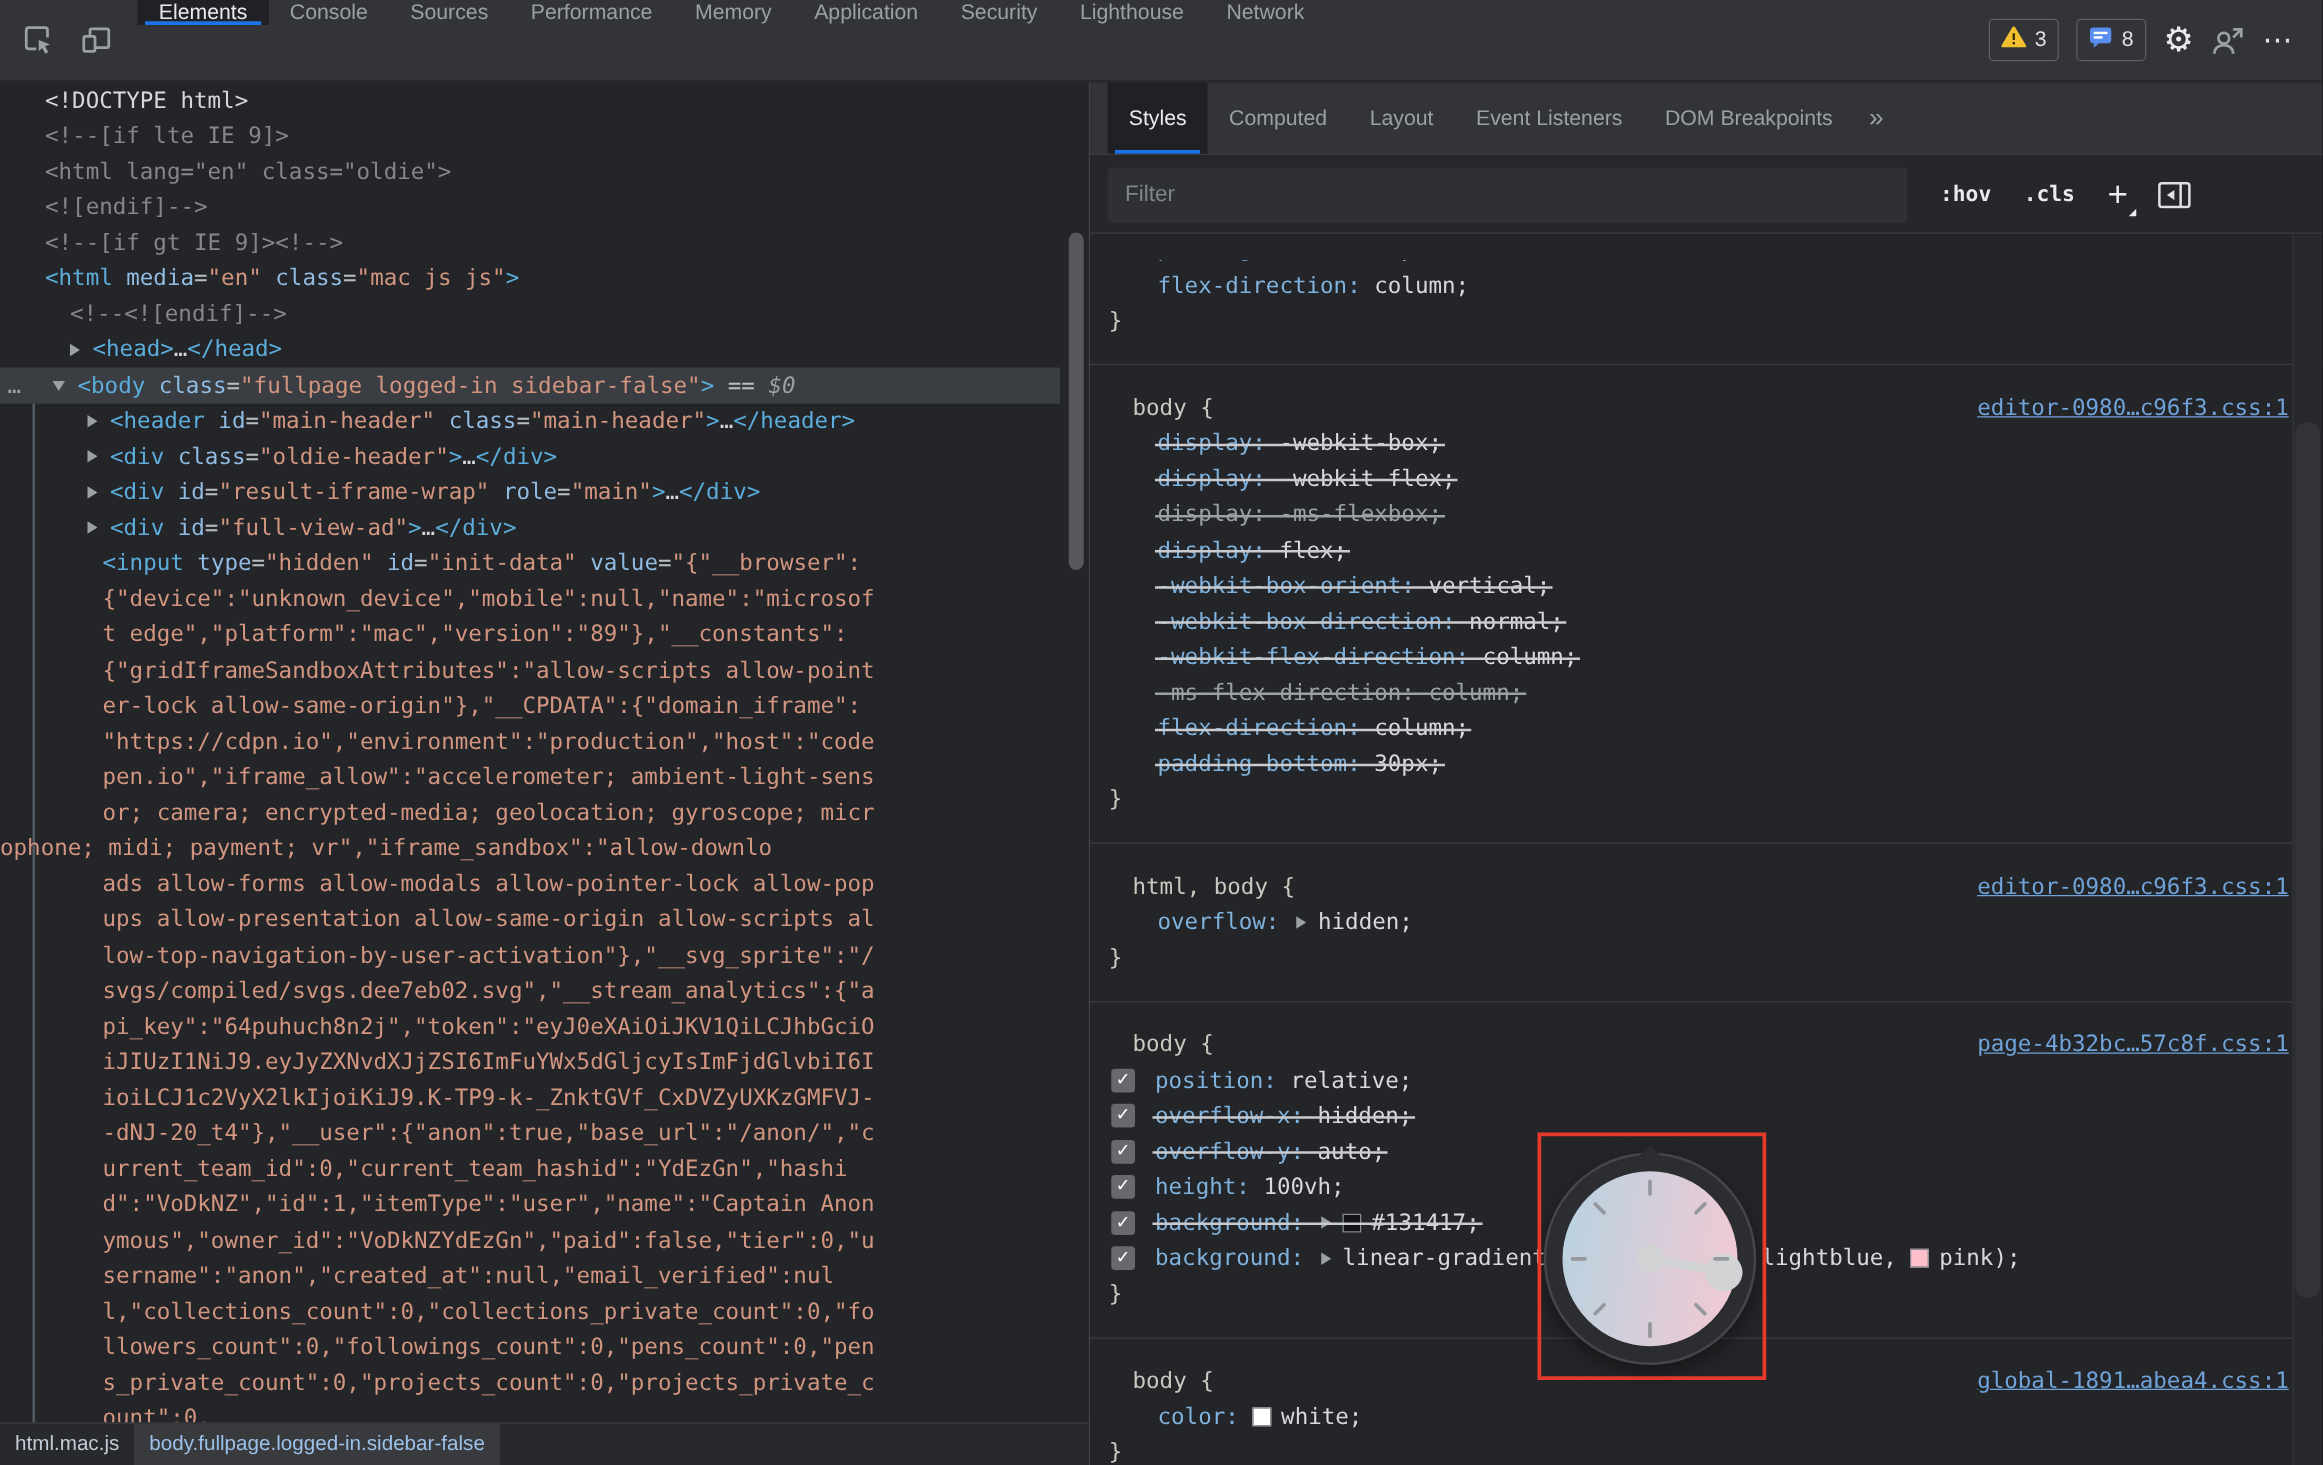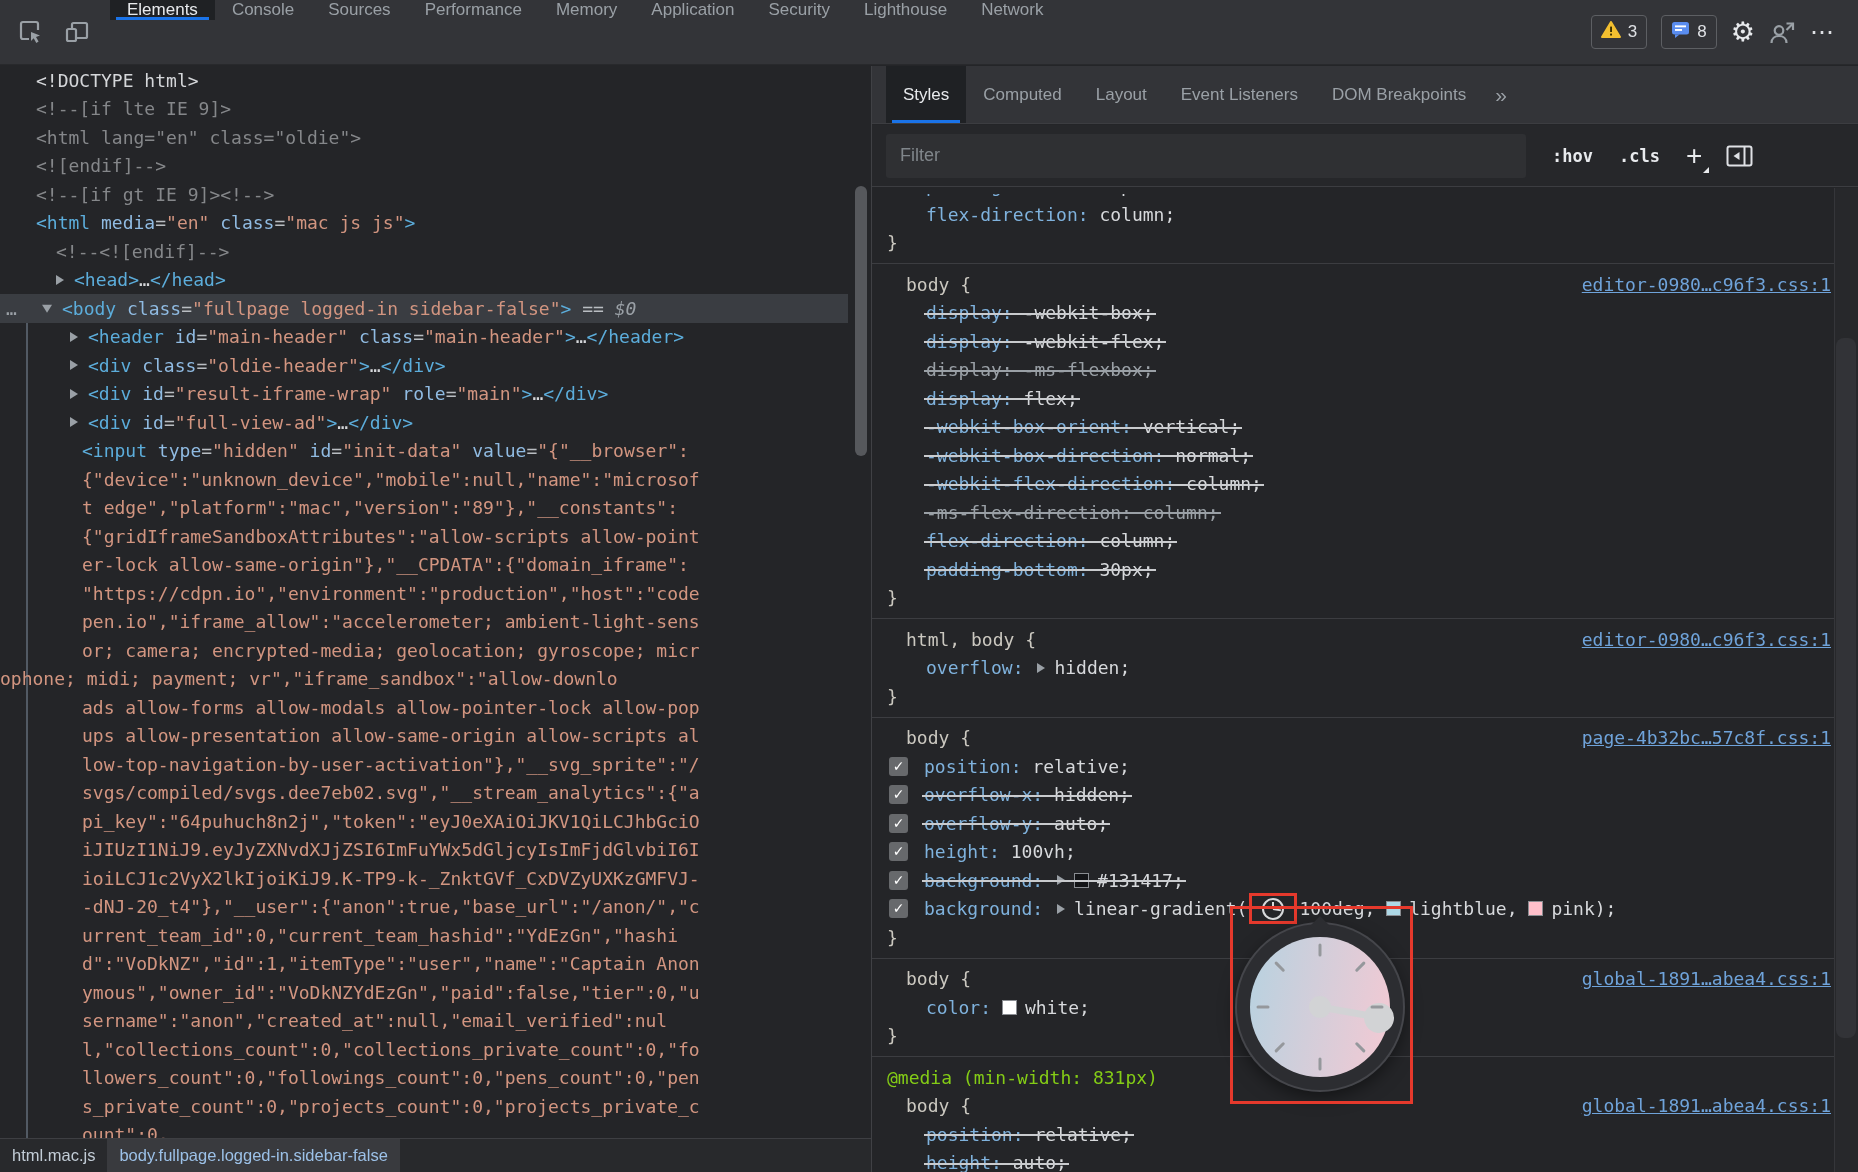--- a/index.html
+++ b/index.html
@@ -76,21 +76,21 @@
   .filter-input::placeholder{ color:#80868b; }
   .ftoggle{ font-family:"DejaVu Sans Mono", monospace; font-size:17px; font-weight:bold;
     color:#e8eaed; margin-left:26px; cursor:pointer; }
   .fplus{ position:relative; font-size:28px; font-weight:300; color:#e8eaed; margin-left:26px;
     cursor:pointer; line-height:1; }
   .fplus::after{ content:""; position:absolute; right:-7px; bottom:-3px; width:0; height:0;
     border-left:6px solid transparent; border-bottom:6px solid #e8eaed; }
   .dock-btn{ background:none; border:none; margin-left:24px; cursor:pointer; display:flex; align-items:center; }
   .styles-content{ position:absolute; left:0; top:122px; width:987px; height:984px; overflow:hidden;
     font-family:"DejaVu Sans Mono", monospace; font-size:18px; color:var(--txt); }
-  .style-section{ position:relative; padding:6px 0; border-bottom:1px solid var(--sep); }
+  .style-section{ position:relative; padding:20px 0; border-bottom:1px solid var(--sep); }
   .rule-line{ position:relative; height:28.5px; display:flex; align-items:center;
     padding-left:54px; white-space:pre; }
   .selector-line,.close-line,.media-line{ padding-left:15px; }
   .clip-line{ height:6px; overflow:hidden; }
   .clip-line .rule-line{ margin-top:-22.5px; }
   .c-sel{ color:var(--brace);margin-left:19px; }
   .c-brace{ color:var(--brace); }
   .c-media{ color:#84cc16; }
   .c-prop{ color:var(--prop); }
   .c-cssval{ color:#d7d9dc; }

